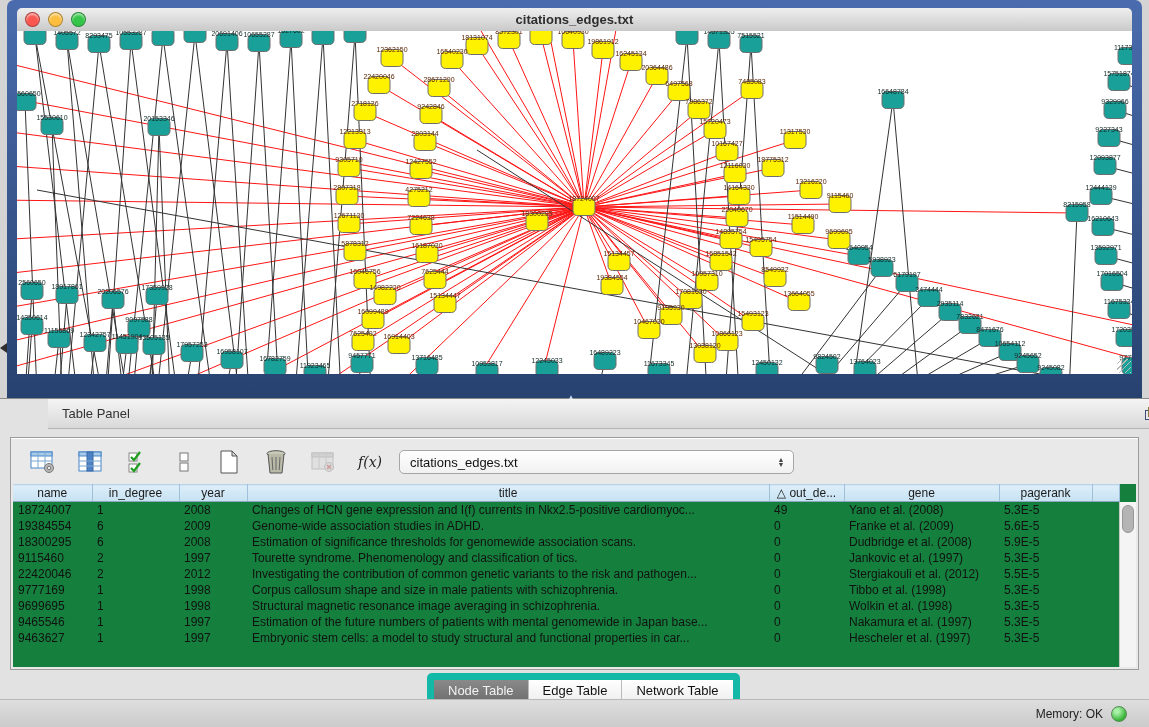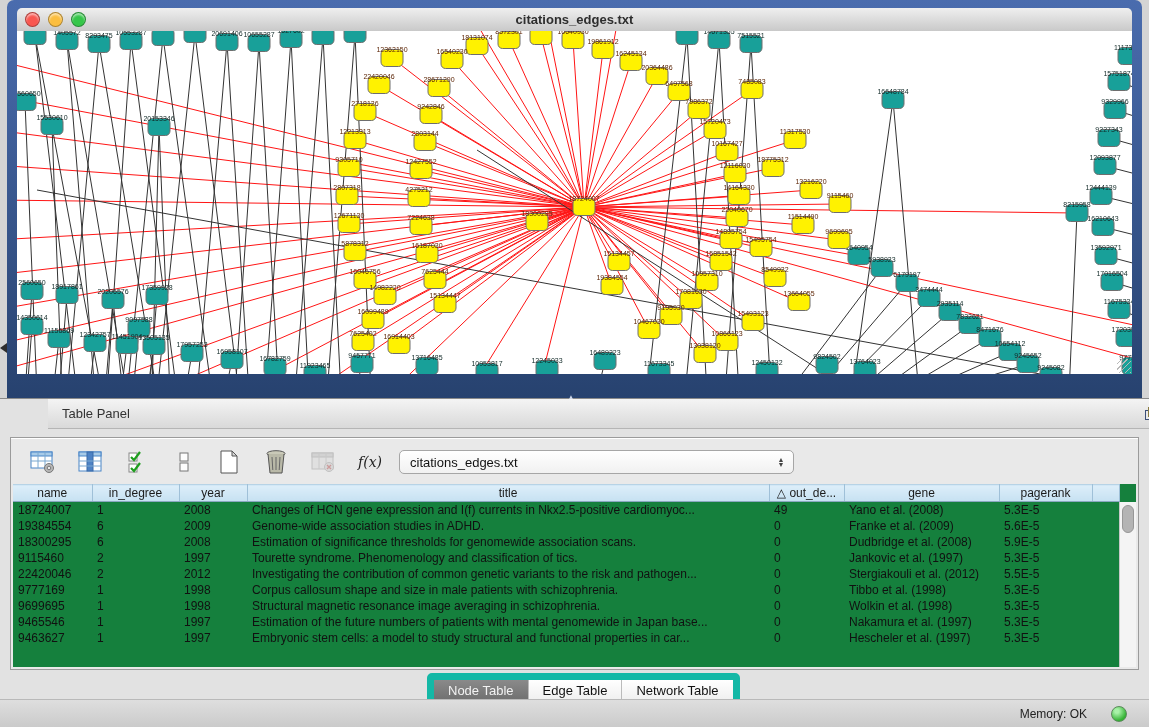--- a/index.html
+++ b/index.html
@@ -75,21 +75,21 @@
   .tp-tabs{position:absolute;left:427px;top:274px;height:21px;display:flex;
            border:7px solid #14b8a6;border-radius:5px;overflow:hidden;background:#fff;}
   .seg{display:flex;align-items:center;justify-content:center;font-size:13px;color:#111;
        background:linear-gradient(#ffffff,#efefef);border-right:1px solid #bbb;padding:0 14px;}
   .seg:last-child{border-right:0;}
   .seg.sel{background:linear-gradient(#8a8a8a,#6f6f6f);color:#f2f2f2;}
 
   .tp-status{position:absolute;left:0;bottom:0;width:100%;height:28px;
              background:linear-gradient(#dedede,#cacaca);border-top:1px solid #b9b9b9;
              display:flex;align-items:center;justify-content:flex-end;}
-  .memlabel{font-size:12px;color:#222;margin-right:24px;}
+  .memlabel{font-size:12px;color:#222;margin-right:8px;}
   .memdot{width:14px;height:14px;border-radius:50%;margin-right:22px;
           background:radial-gradient(circle at 35% 30%,#a8f2a8 15%,#35b335 70%);
           border:1px solid #5a8a5a;}
 </style>
 </head>
 <body>
 
 <div id="screen">
 
   <div class="frame">

